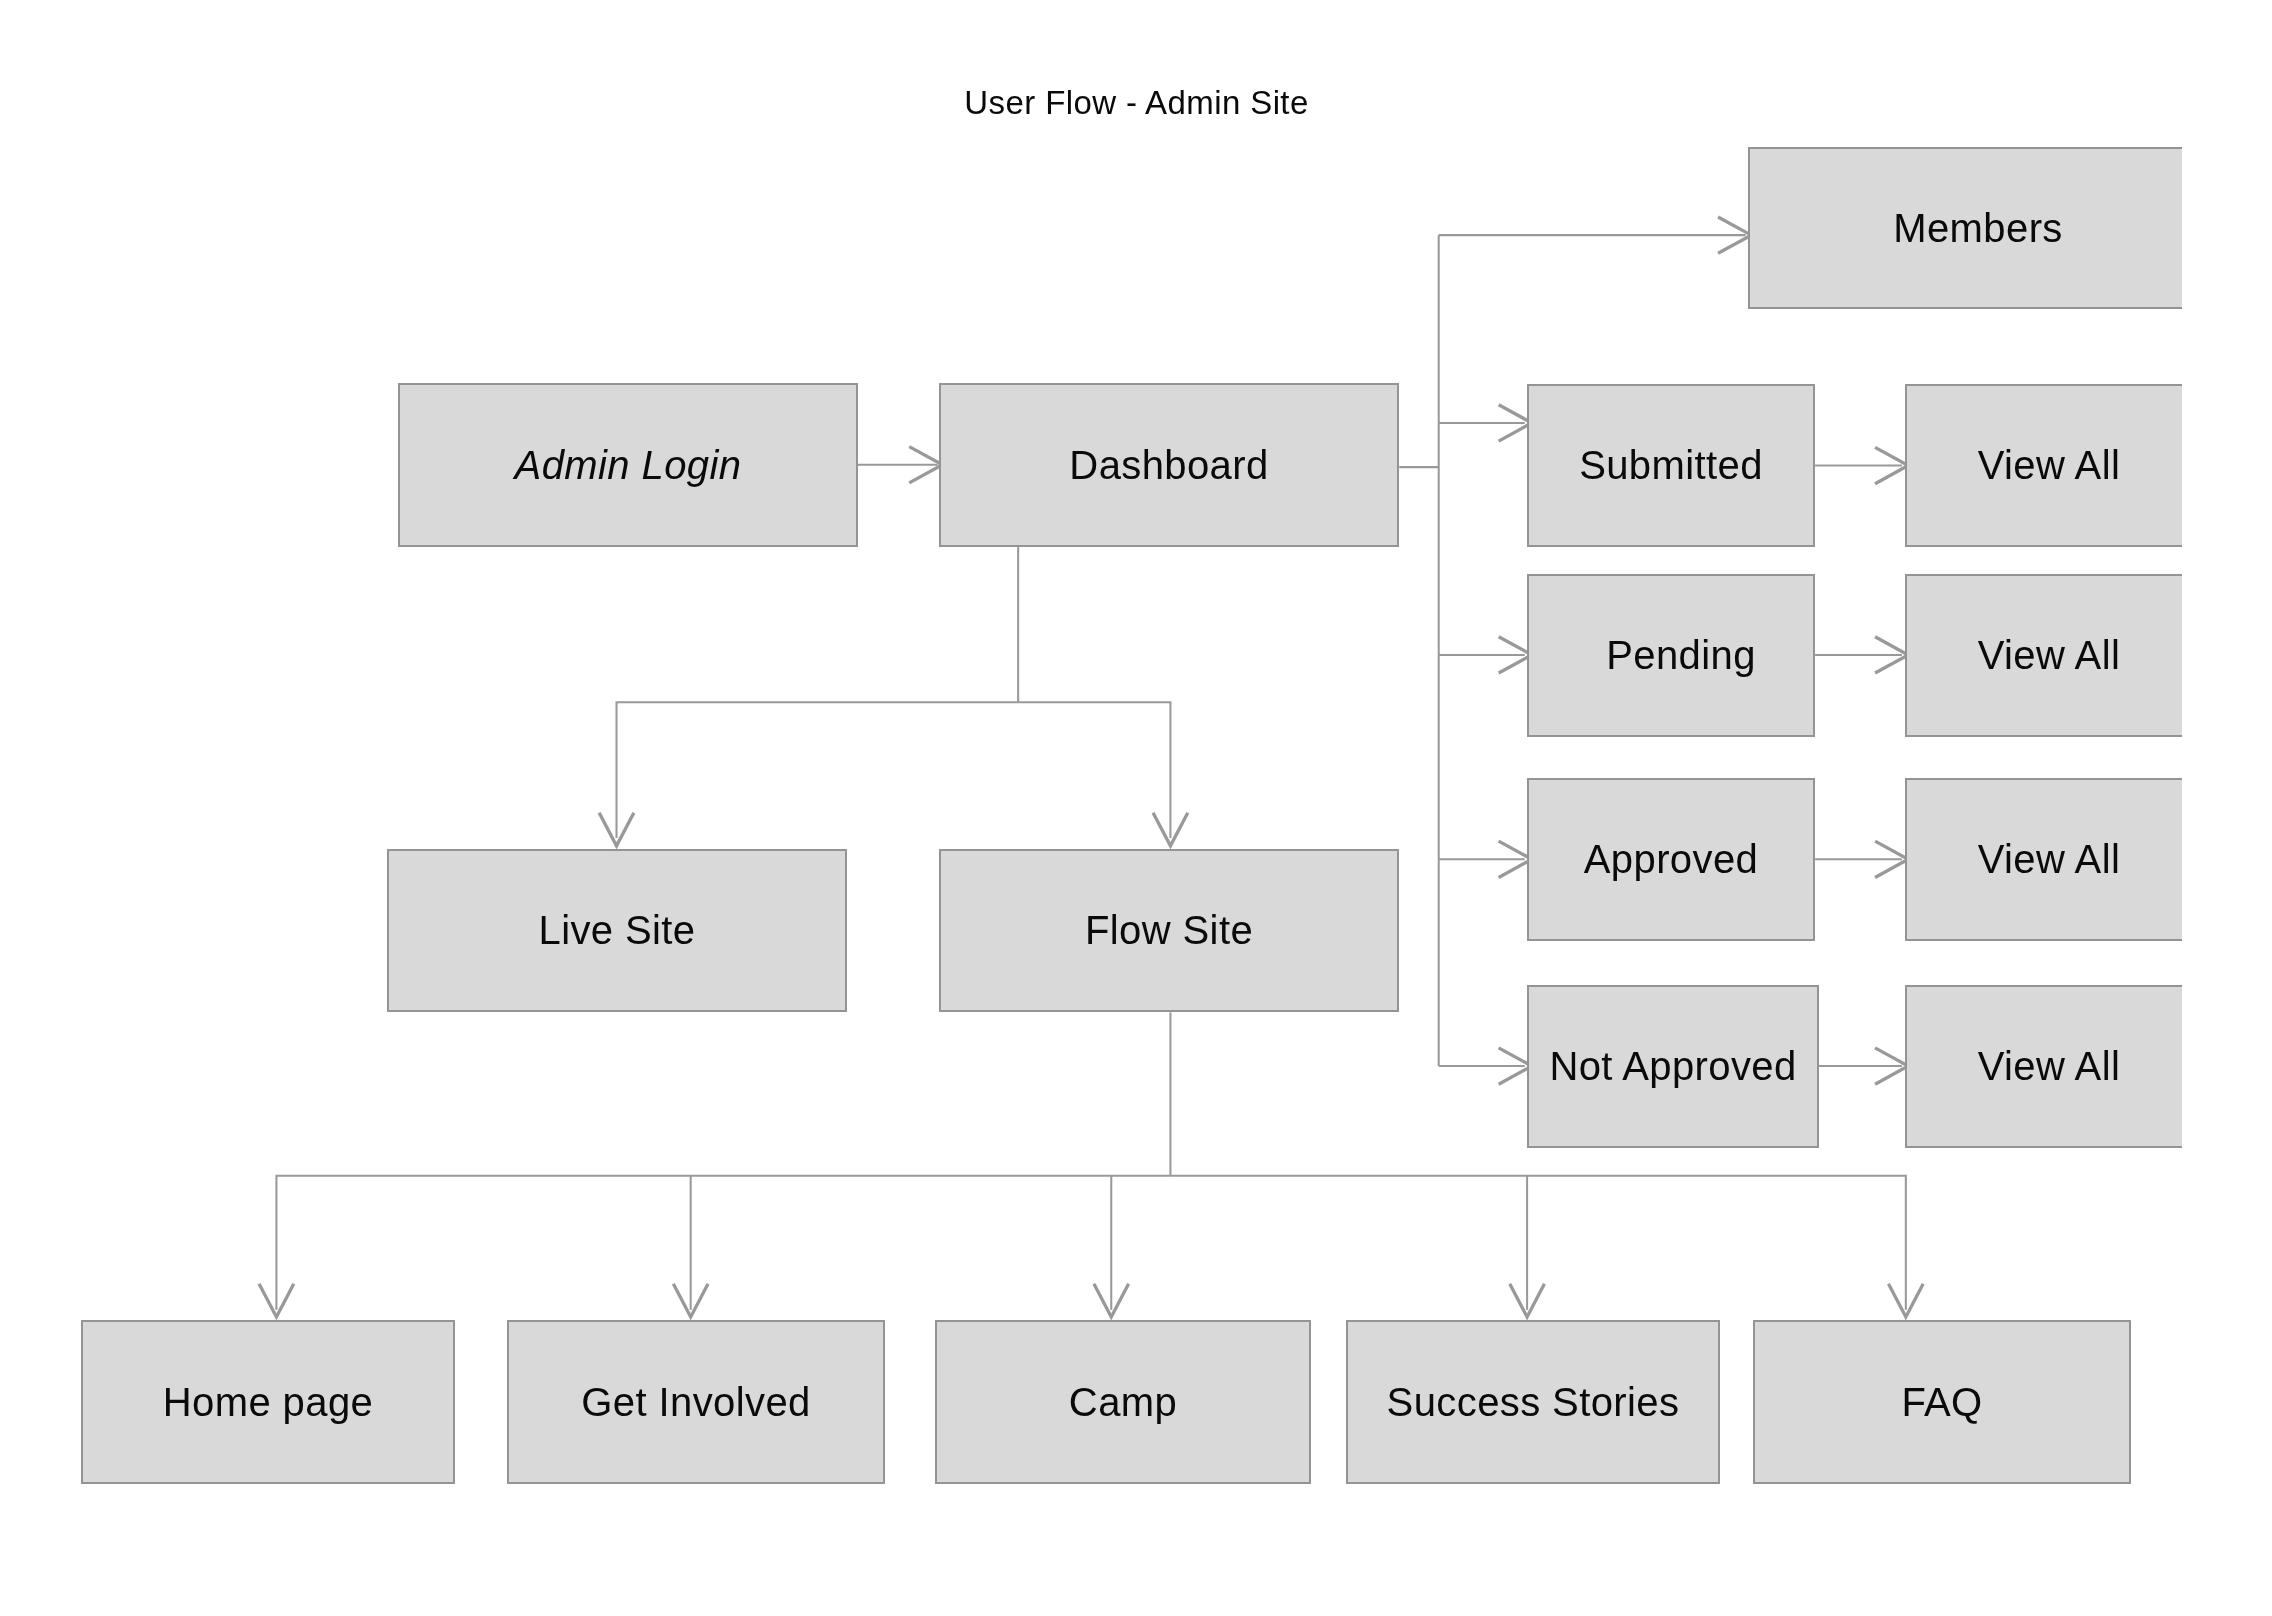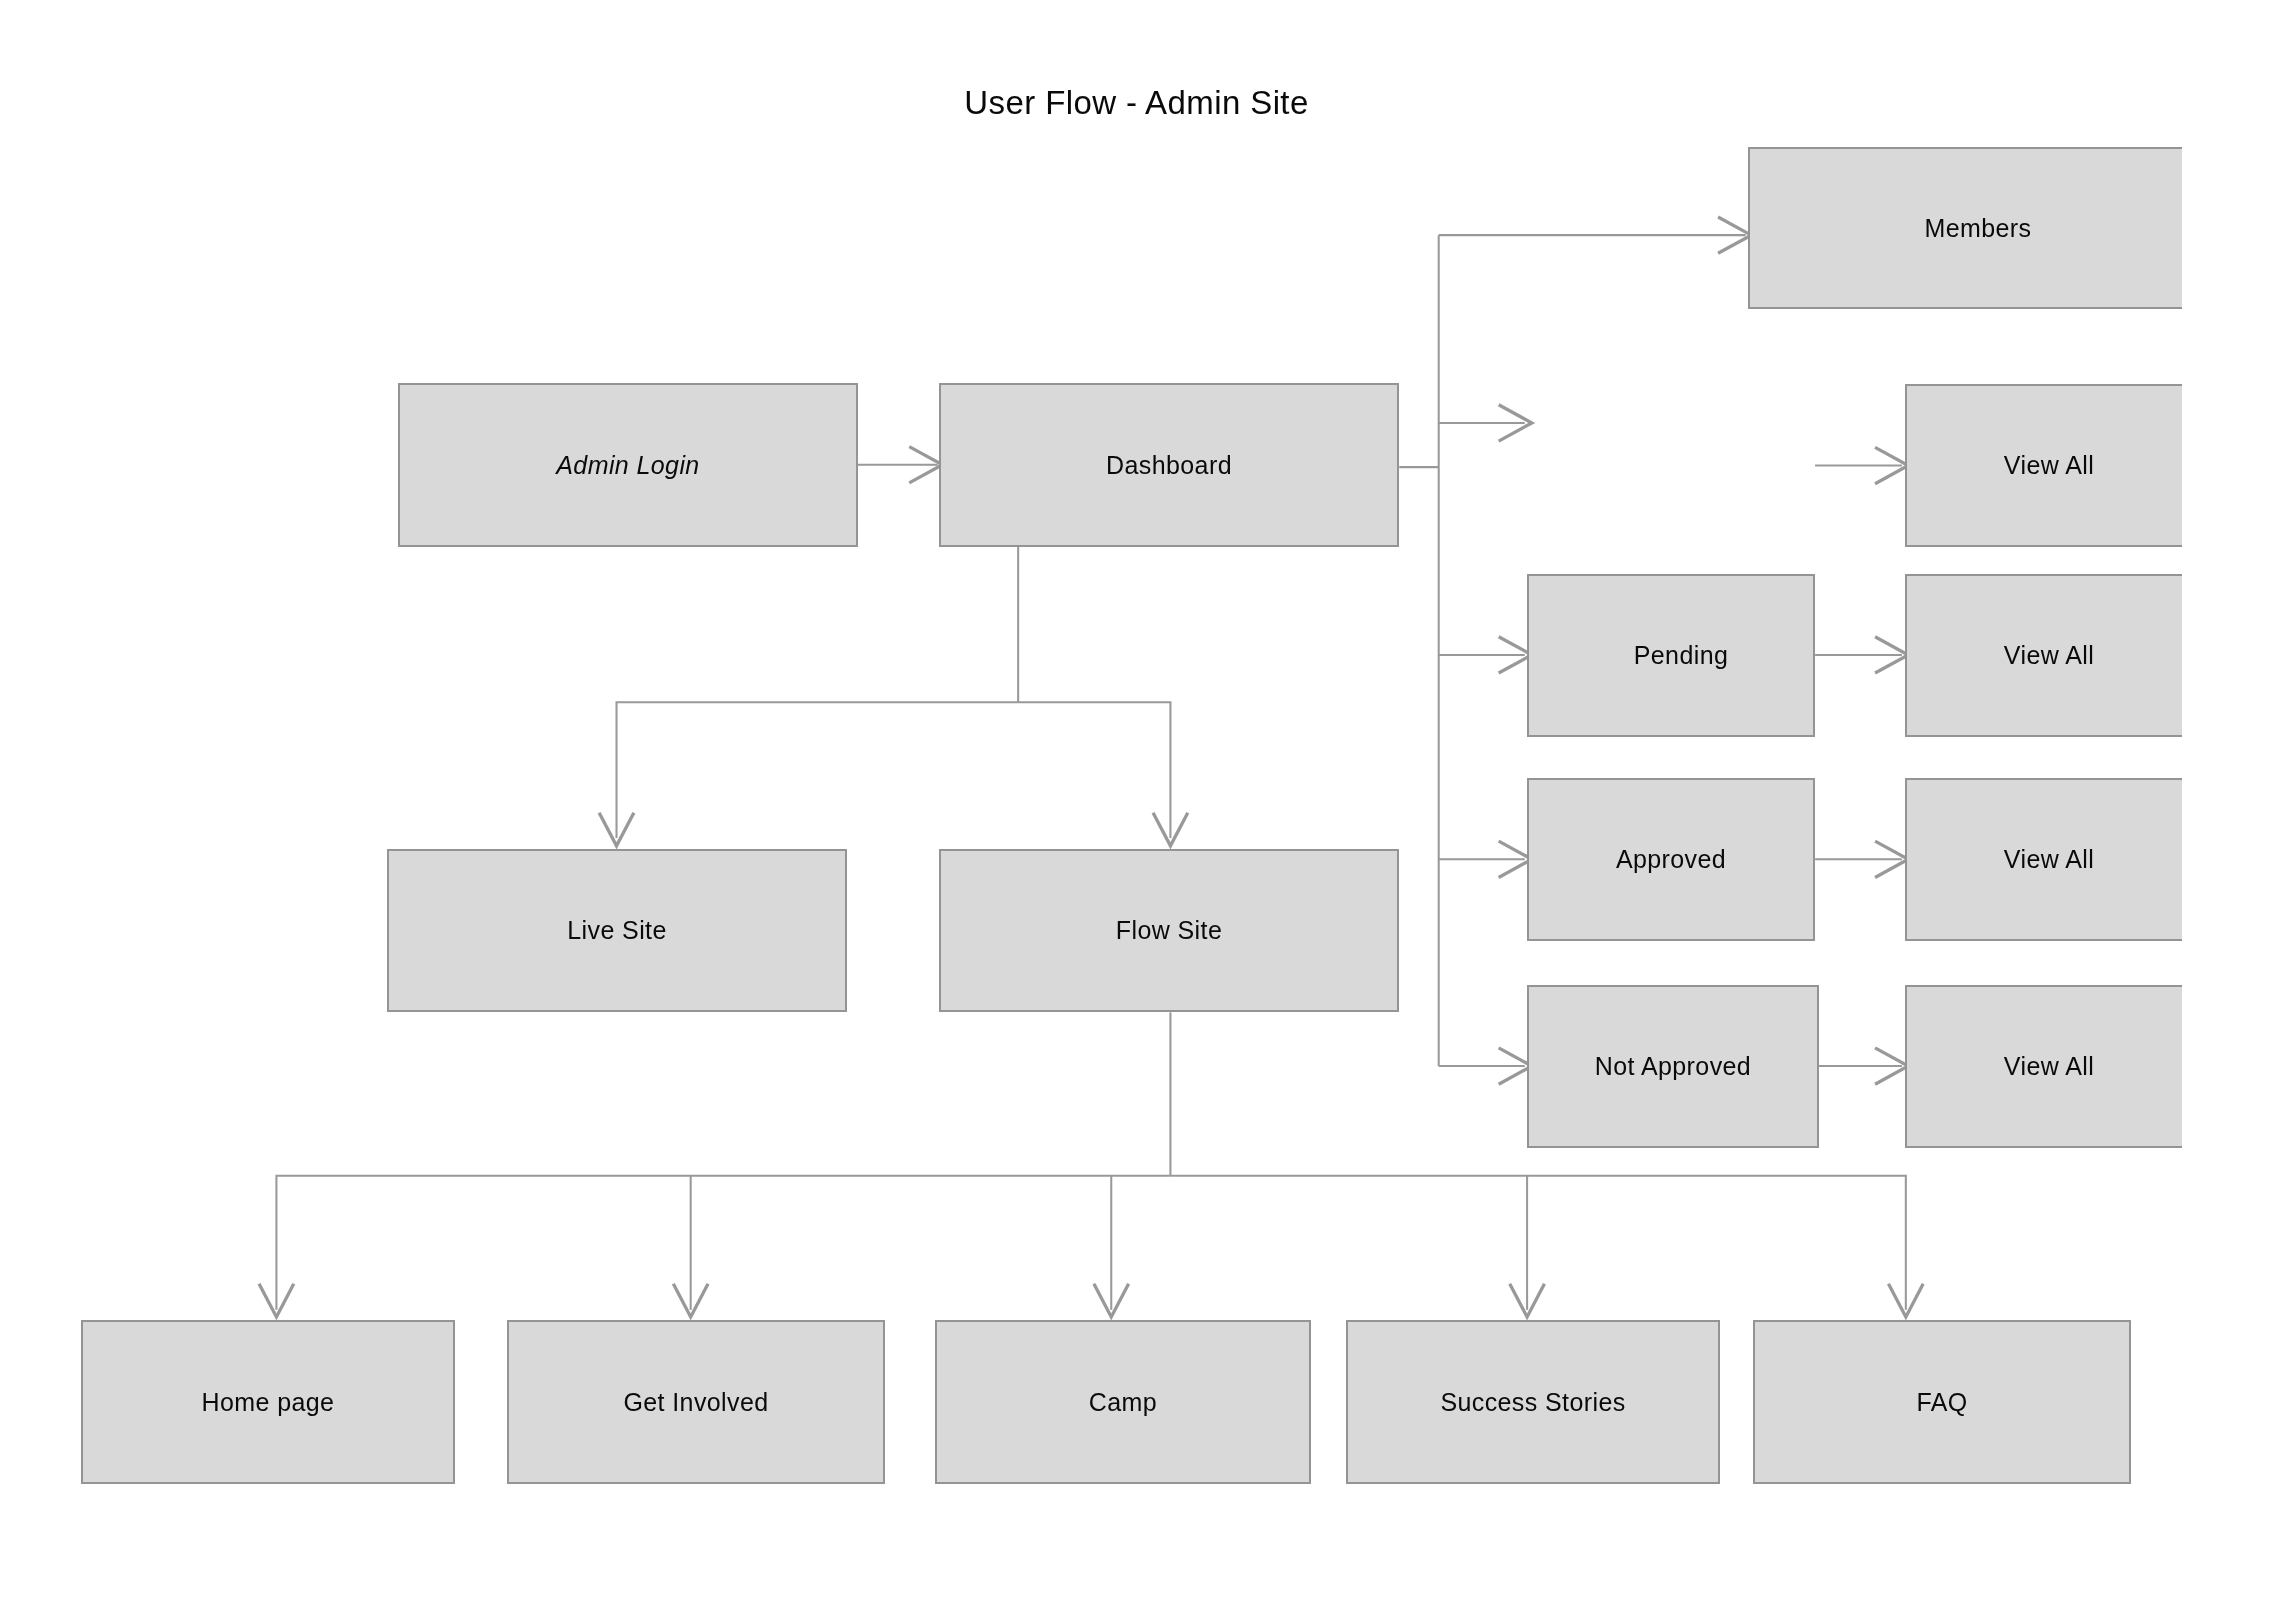--- a/index.html
+++ b/index.html
@@ -46,21 +46,21 @@
     stroke-linejoin:miter;
   }
   .node{
     position:absolute;
     box-sizing:border-box;
     background:var(--node-fill);
     border:2.4px solid var(--node-border);
     display:flex;
     align-items:center;
     justify-content:center;
-    font-size:25px;
+    font-size:40px;
     color:var(--text);
     text-align:center;
     letter-spacing:0.4px;
   }
 </style>
 </head>
 <body>
 
 <div class="canvas">
 
@@ -172,20 +172,23 @@
   </div>
 
   <div class="node" style="left:939px;top:383px;width:460px;height:164px;">
     <span>Dashboard</span>
   </div>
 
   <div class="node" style="left:1748px;top:147px;width:460px;height:162px;">
     <span>Members</span>
   </div>
 
+  <div class="node" style="left:1527px;top:384px;width:288px;height:163px;">
+    <span>Submitted</span>
+  </div>
 
   <div class="node" style="left:1905px;top:384px;width:288px;height:163px;">
     <span>View All</span>
   </div>
 
   <div class="node" style="left:1527px;top:574px;width:288px;height:163px;padding-left:20px;">
     <span>Pending</span>
   </div>
 
   <div class="node" style="left:1905px;top:574px;width:288px;height:163px;">

